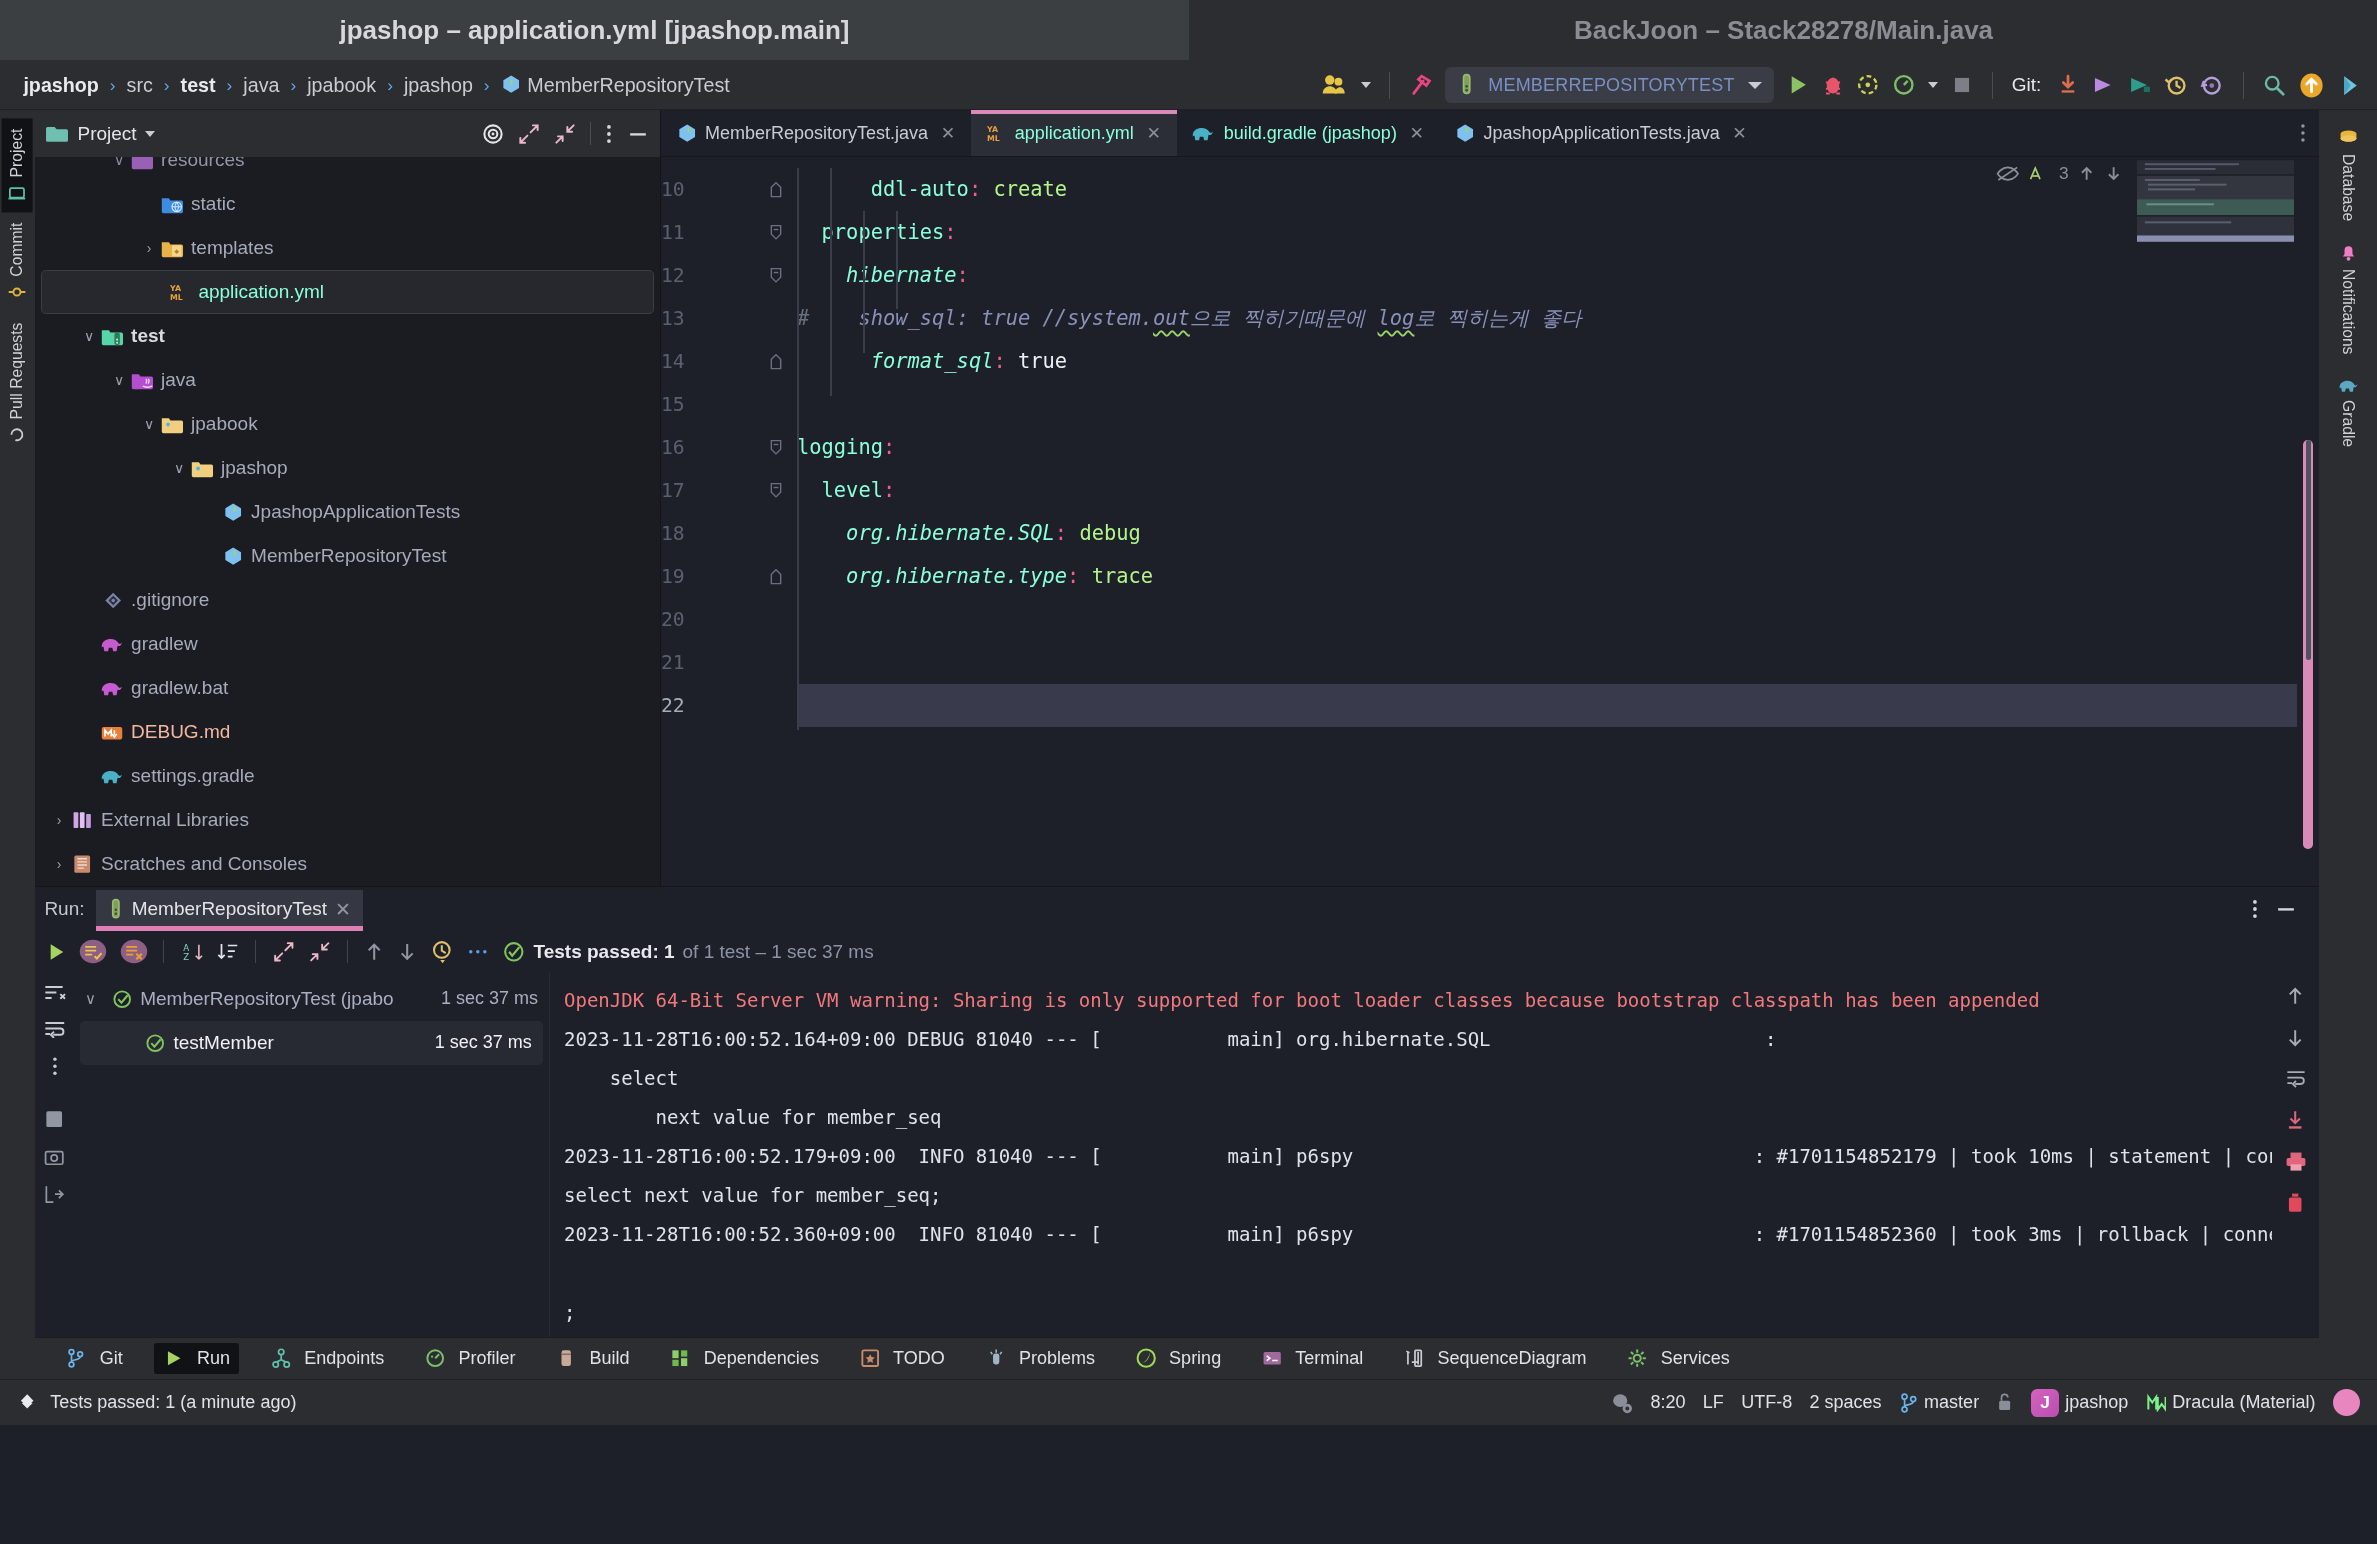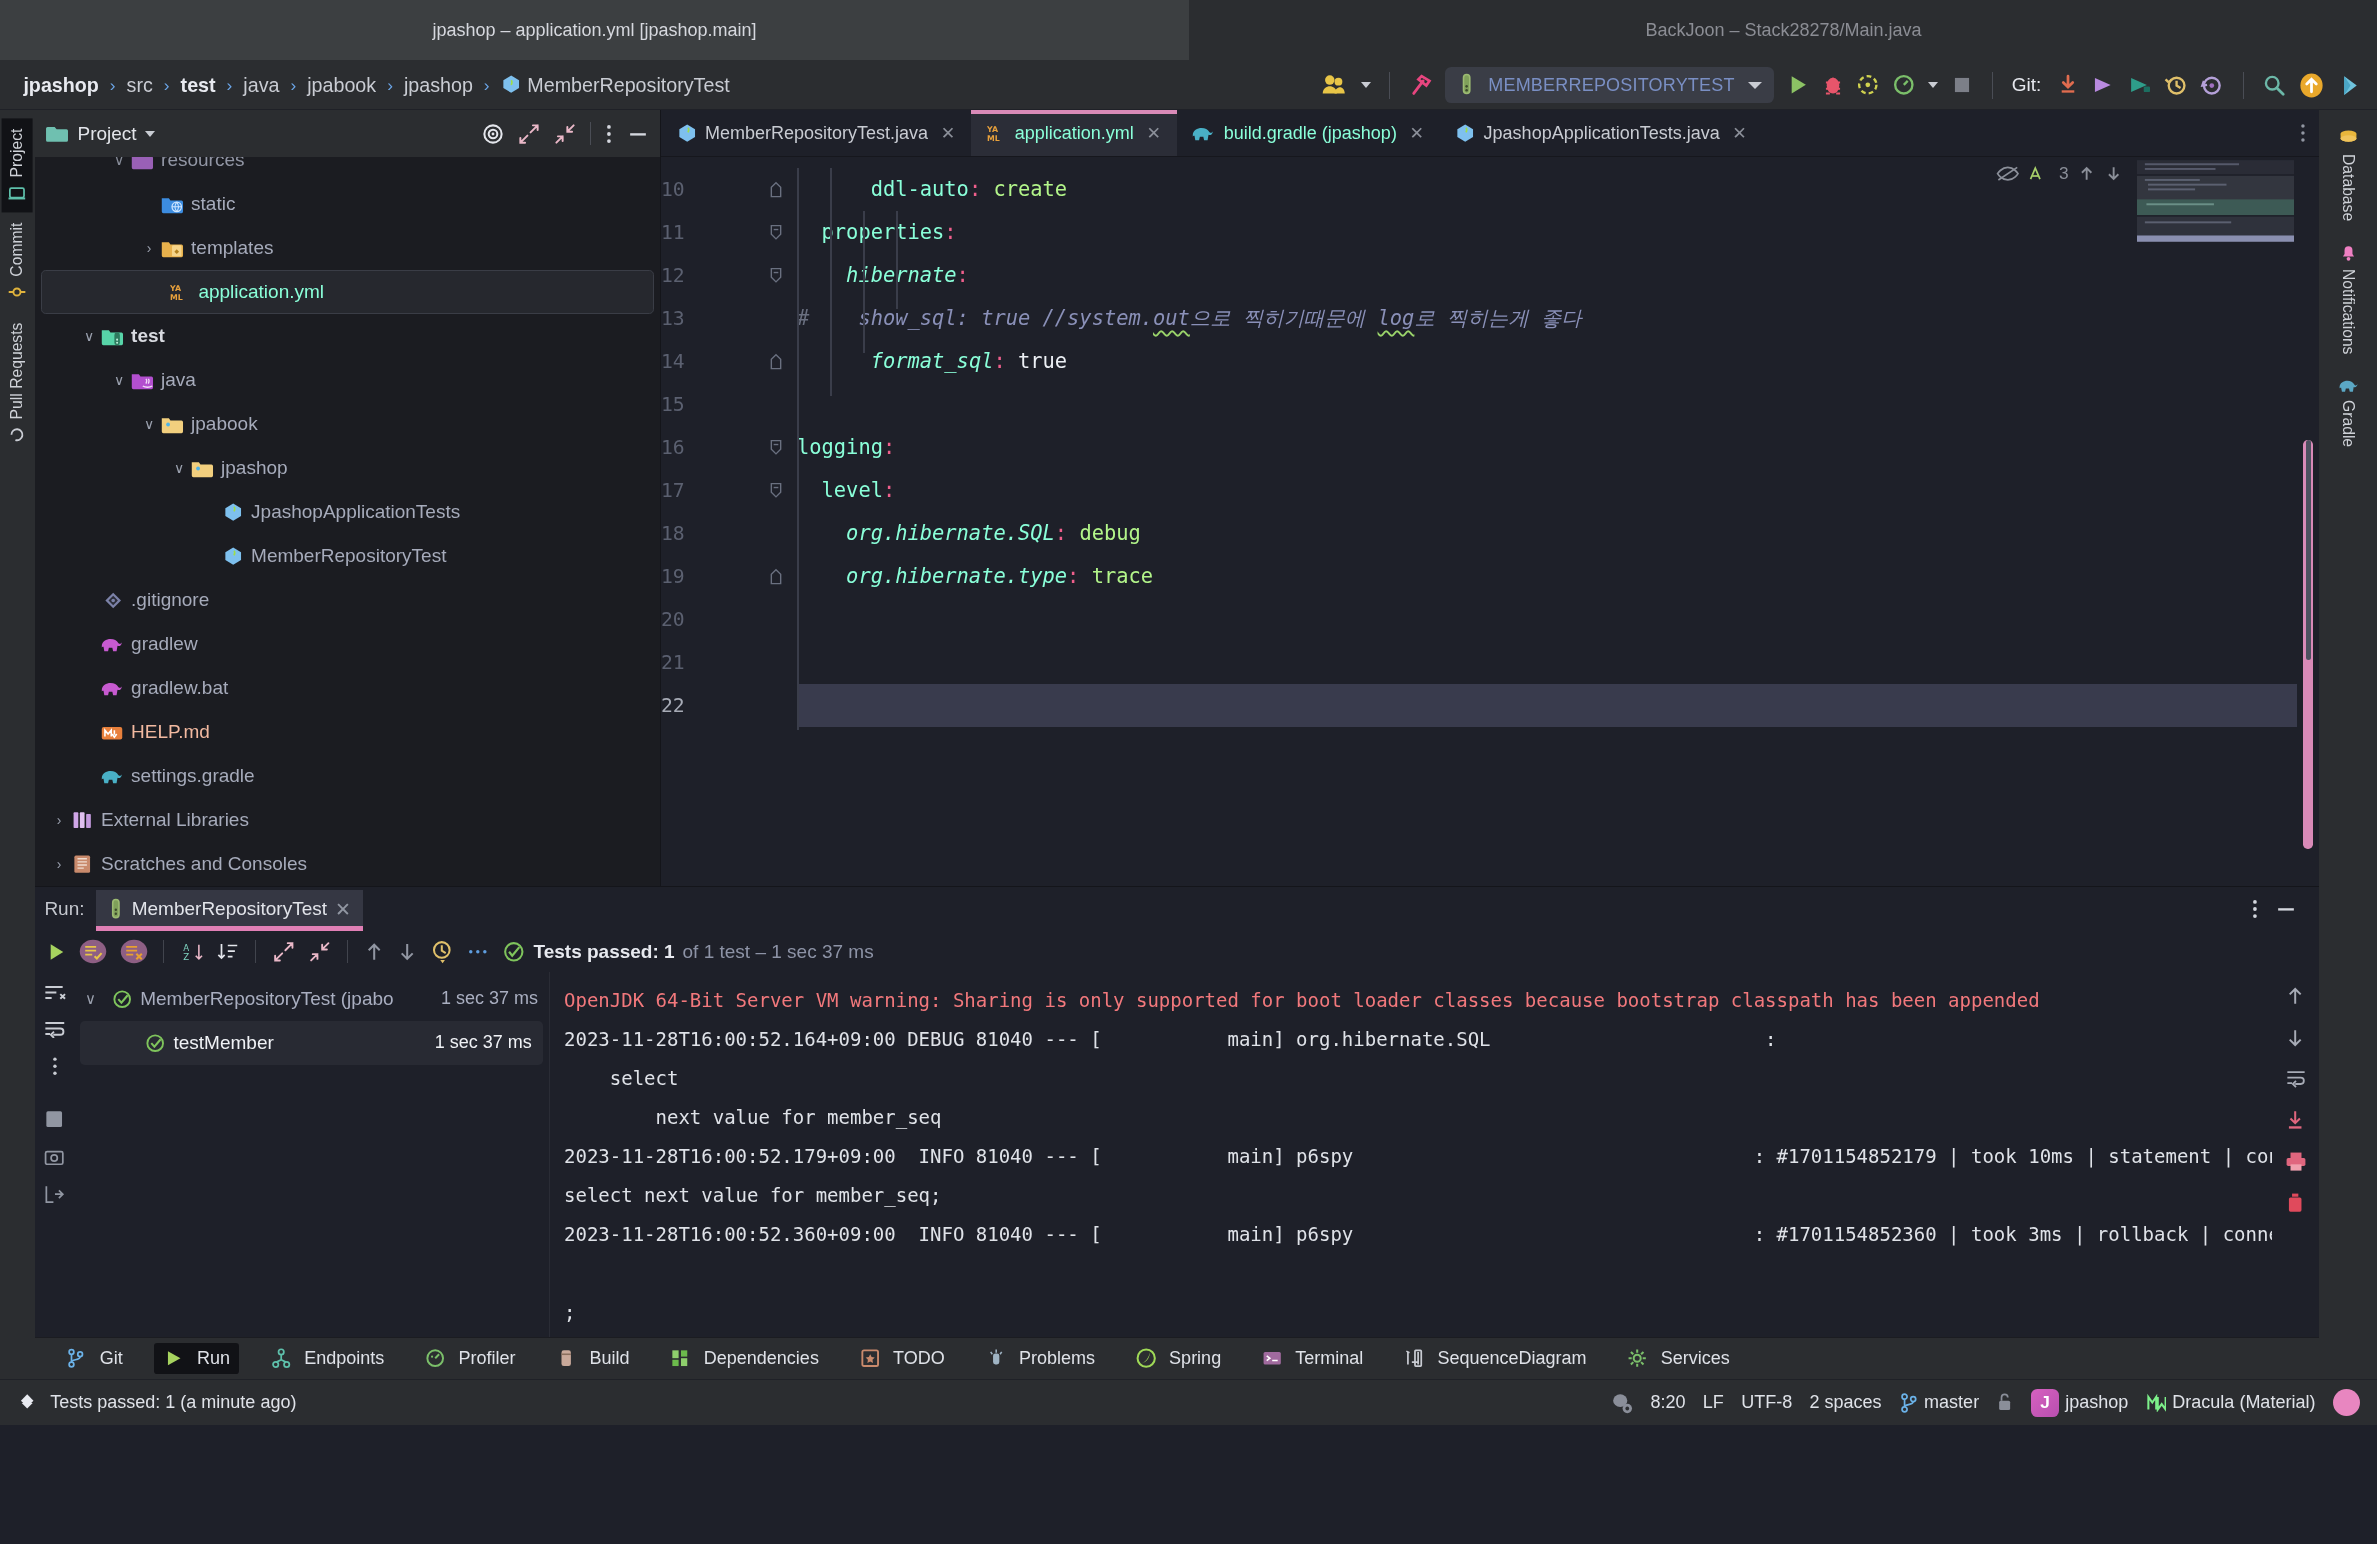--- a/index.html
+++ b/index.html
@@ -8,22 +8,22 @@
     background: #000;
     font-family: "Liberation Sans", sans-serif;
     overflow: hidden;
   }
   .app { position: relative; width: 2377px; height: 1544px; background: #1e2029; }
 
   
   .os-titlebar-row { display: flex; height: 61px; width: 100%; background: #000; }
   .win-title {
     flex: 0 0 1189px; height: 61px; display: flex; align-items: center;
-    justify-content: center; color: #d6d8de; font-size: 18px;
-    background: #3c3f41; border-bottom: 0.8px solid #2b2d30;
+    justify-content: center; color: #d6d8de; font-size: 26px;
+    background: #3c3f41; border-bottom: 0.8px solid #2b2d30; font-weight: bold;
   }
   .win-title.inactive { background: #2b2d30; color: #8b8d94; }
 
   
   .main-toolbar {
     position: relative; height: 49px; background: #2b2d30;
     display: flex; align-items: center; padding: 0 14px;
     border-bottom: 0.8px solid #1f2127;
   }
   .breadcrumb { display: flex; align-items: center; gap: 0px; color: #b9bcc4; font-size: 19.7px; }
@@ -536,21 +536,21 @@
                 <span class="tree-label c-grey">gradlew.bat</span>
               </div>
               <div class="tree-row">
                 <span class="tree-arrow" style="margin-left: 44px;"></span>
                 <span class="tree-icon">
                   <svg width="23.6" height="19" viewBox="0 0 30 24">
                     <rect x="1" y="5" width="26" height="16" rx="2.5" fill="#e8803c"></rect>
                     <path d="M5 17V9l4 5 4-5v8M17 9v6M14 14l3 4 3-4" stroke="#fff" stroke-width="2" fill="none"></path>
                   </svg>
                 </span>
-                <span class="tree-label c-orange">HELP.md</span>
+                <span class="tree-label c-orange">DEBUG.md</span>
               </div>
               <div class="tree-row">
                 <span class="tree-arrow" style="margin-left: 44px;"></span>
                 <span class="tree-icon">
                   <svg width="23.6" height="19" viewBox="0 0 30 24">
                     <path d="M1 14c0-6 6-9 11-9 5 0 8 2 10 5 1.6 2 3.4 1.2 4.6-1-0.6 4.6-3.4 5.6-5.6 4.6l-1.2 7h-4.4l-1-4.4h-4.4l-1 4.4H4.2l-1-5.6c-1.2-0.4-2.2 0-2.2 1z" fill="#49b0c6"></path>
                   </svg>
                 </span>
                 <span class="tree-label c-grey">settings.gradle</span>
               </div>

